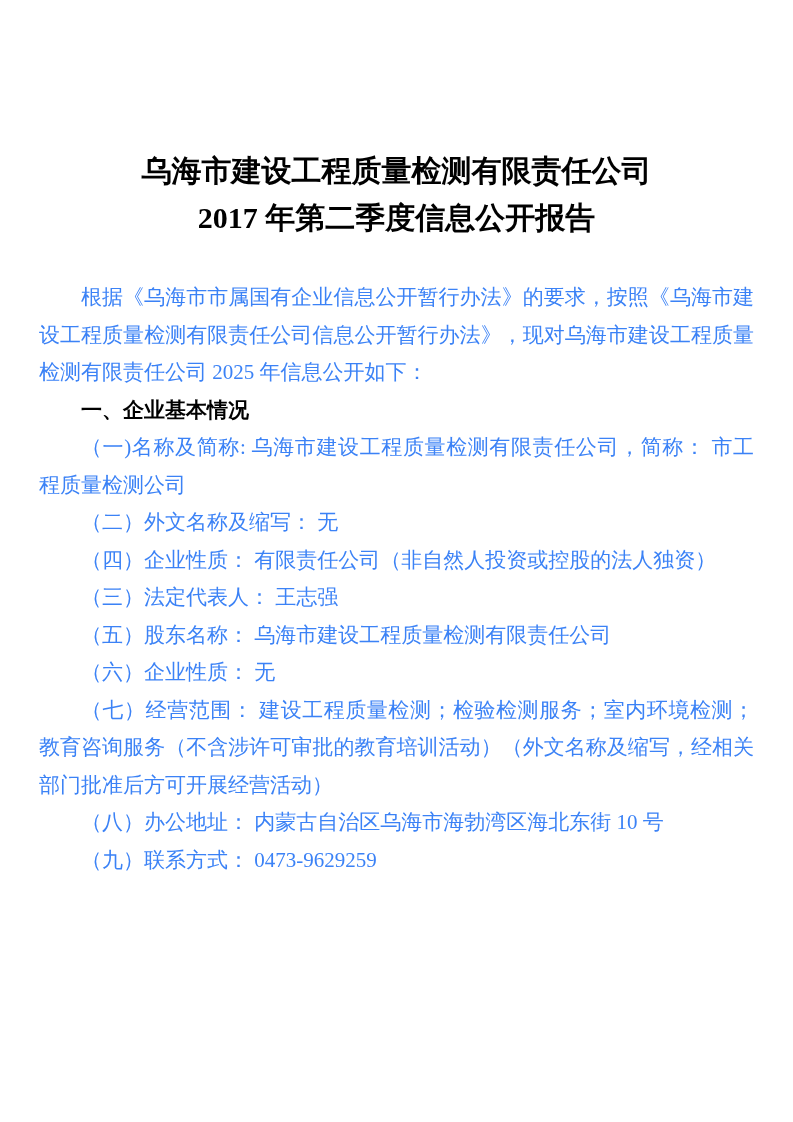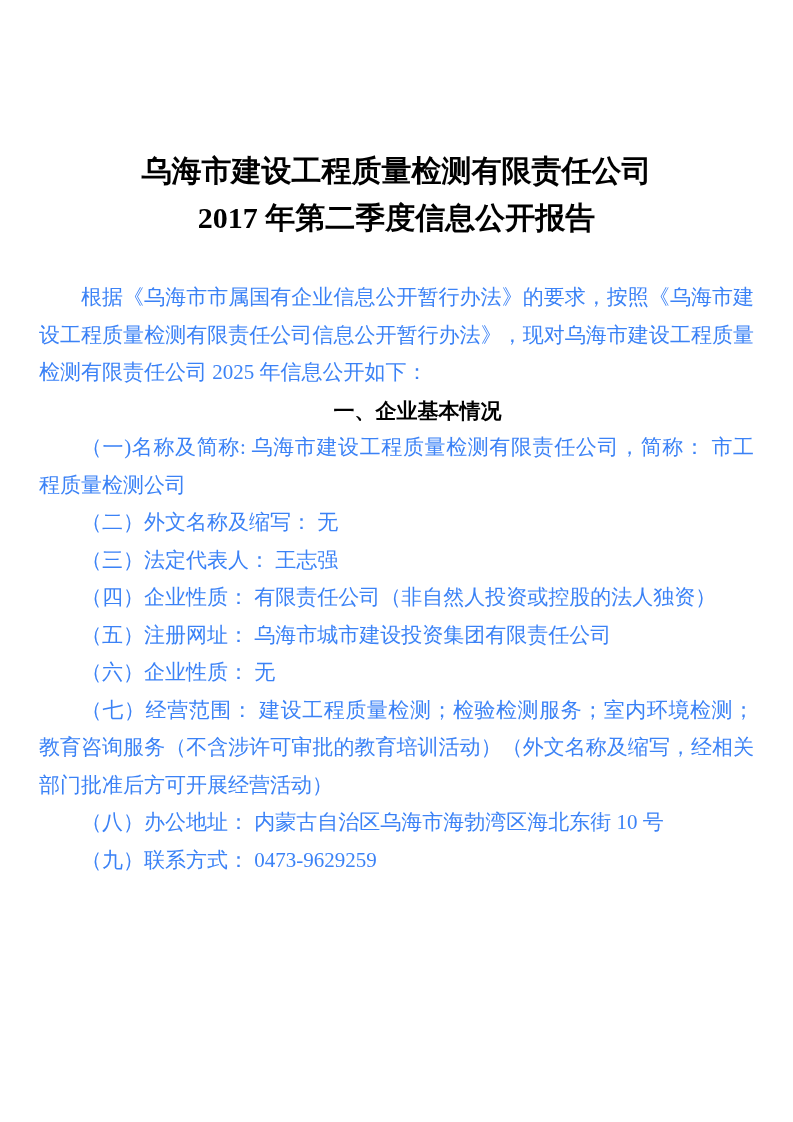--- a/index.html
+++ b/index.html
@@ -42,22 +42,21 @@
     text-indent: 2em;
     color: #3b82f6;
   }
   .section-heading {
     margin: 0;
     font-size: 21px;
     line-height: 37.5px;
     text-indent: 2em;
     font-weight: bold;
     color: #000000;
-    font-family: Liberation Sans, sans-serif;
-    text-align: center;
+    font-family: Liberation Serif, serif;
   }
 </style>
 </head>
 <body>
 
 <div class="page">
 
   <h1 class="doc-title">
     <span class="title-line">乌海市建设工程质量检测有限责任公司</span>
     <span class="title-line">2017 年第二季度信息公开报告</span>
@@ -66,25 +65,25 @@
   <div class="doc-body">
 
     <p class="body-para">根据《乌海市市属国有企业信息公开暂行办法》的要求，按照《乌海市建设工程质量检测有限责任公司信息公开暂行办法》，现对乌海市建设工程质量检测有限责任公司 2025 年信息公开如下：</p>
 
     <h2 class="section-heading">一、企业基本情况</h2>
 
     <p class="body-para">（一)名称及简称: 乌海市建设工程质量检测有限责任公司，简称： 市工程质量检测公司</p>
 
     <p class="body-para">（二）外文名称及缩写： 无</p>
 
+    <p class="body-para">（四）企业性质： 有限责任公司（非自然人投资或控股的法人独资）</p>
+
     <p class="body-para">（三）法定代表人： 王志强</p>
 
-    <p class="body-para">（四）企业性质： 有限责任公司（非自然人投资或控股的法人独资）</p>
-
-    <p class="body-para">（五）注册网址： 乌海市城市建设投资集团有限责任公司</p>
+    <p class="body-para">（五）股东名称： 乌海市建设工程质量检测有限责任公司</p>
 
     <p class="body-para">（六）企业性质： 无</p>
 
     <p class="body-para">（七）经营范围： 建设工程质量检测；检验检测服务；室内环境检测；教育咨询服务（不含涉许可审批的教育培训活动）（外文名称及缩写，经相关部门批准后方可开展经营活动）</p>
 
     <p class="body-para">（八）办公地址： 内蒙古自治区乌海市海勃湾区海北东街 10 号</p>
 
     <p class="body-para">（九）联系方式： 0473-9629259</p>
 
   </div>

